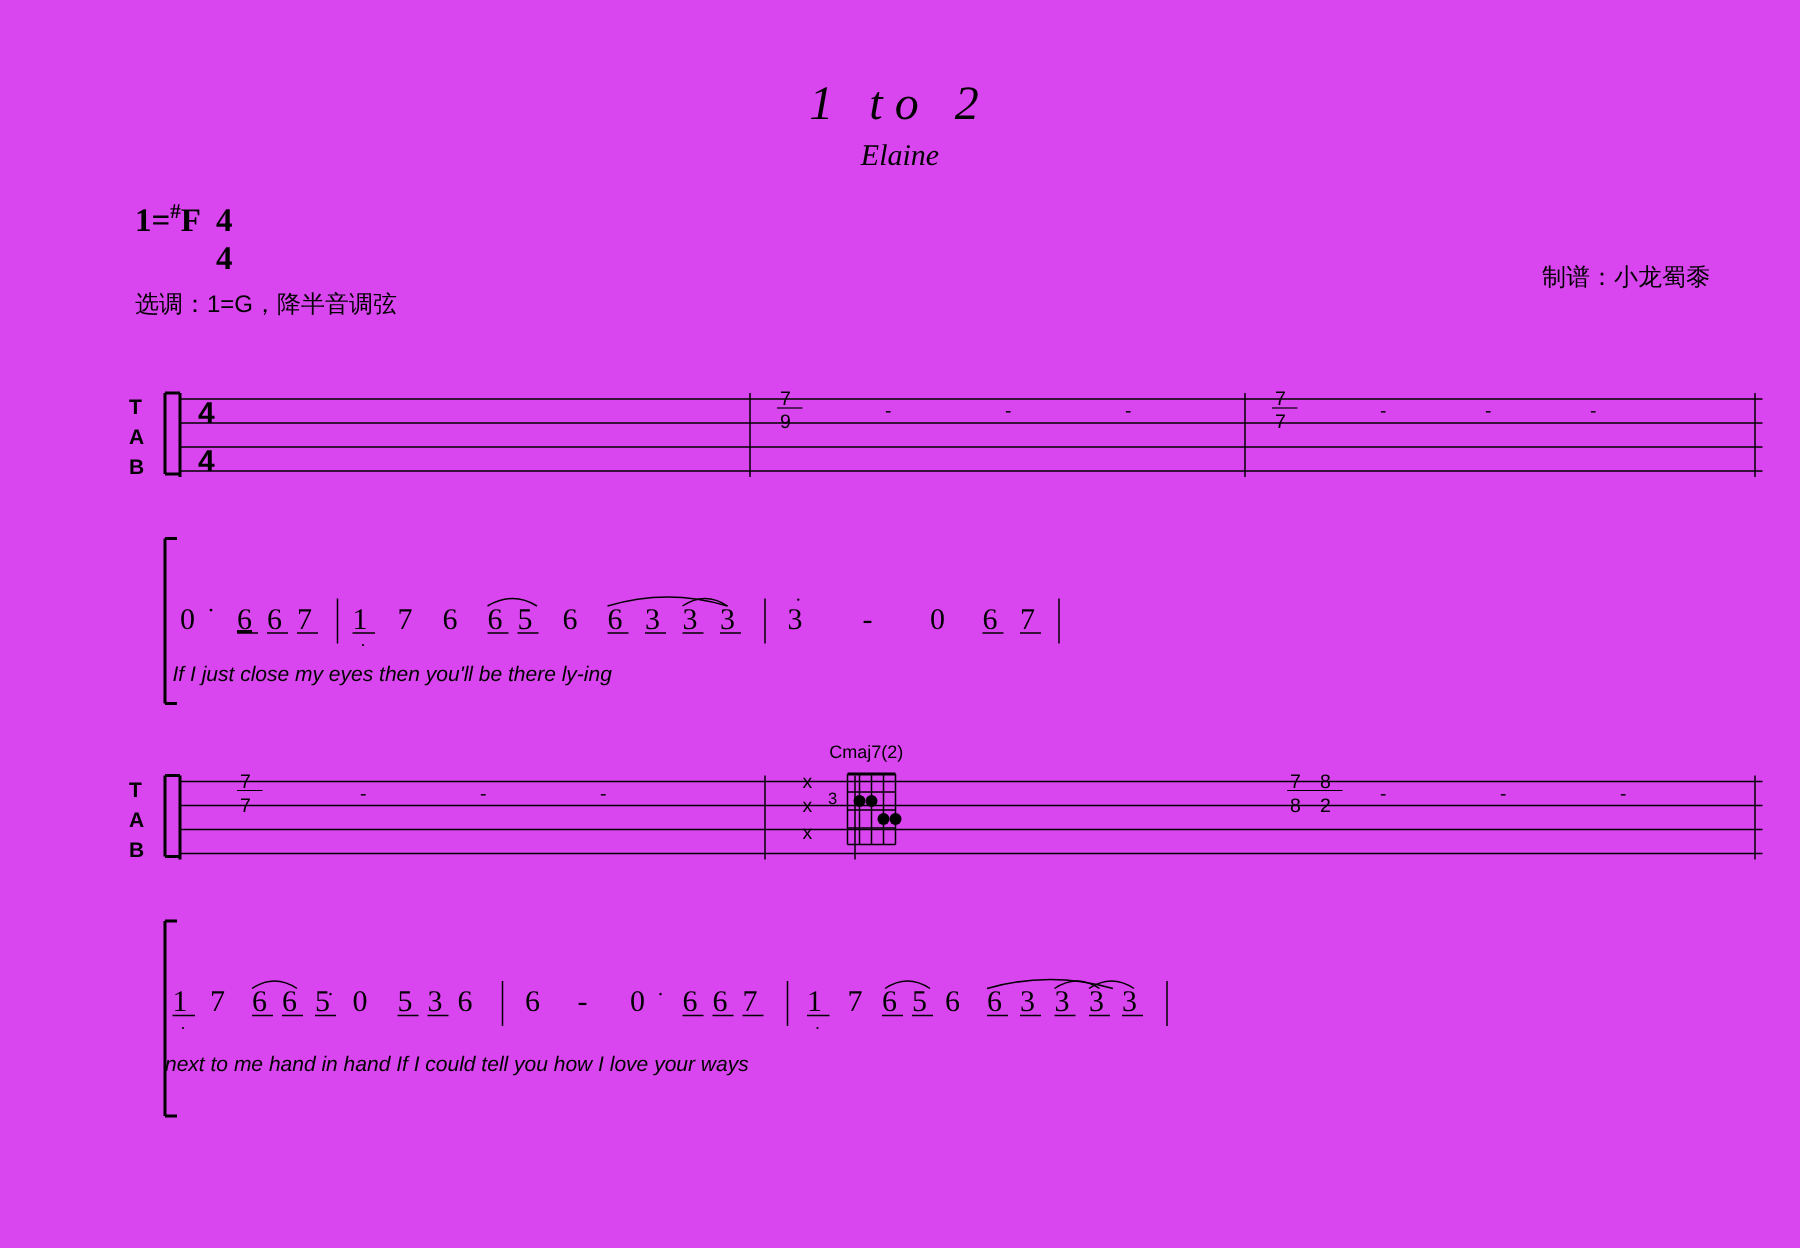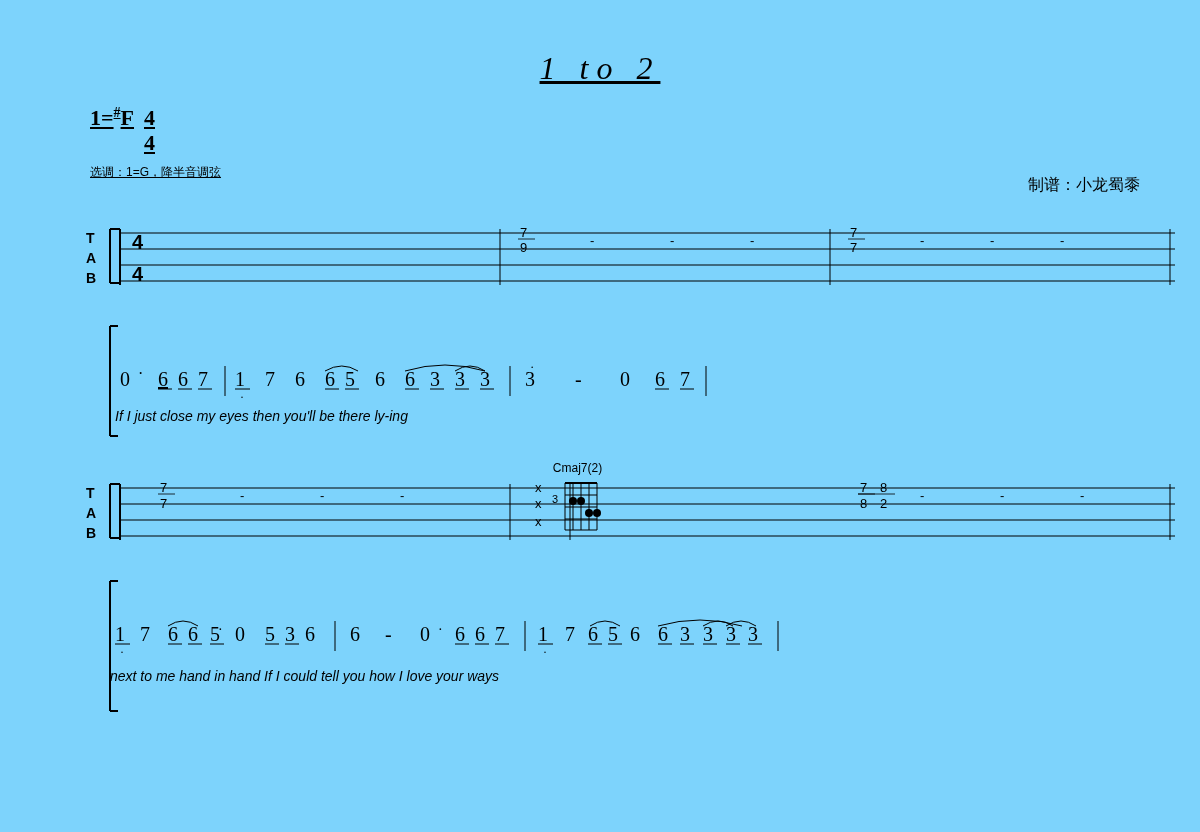--- a/index.html
+++ b/index.html
@@ -8,24 +8,23 @@
       font-family: 'Times New Roman', Times, serif;
       width: 1200px;
       min-height: 832px;
       position: relative;
       overflow: hidden;
     }
 
     .page {
       width: 1200px;
       min-height: 832px;
-      background: #7dd3fc;
+      background: #d946ef;
       position: relative;
       padding: 20px 60px;
-      text-decoration: underline;
     }
 
     
     .title-section {
       text-align: center;
       margin-bottom: 10px;
       margin-top: 30px;
     }
     .song-title {
       font-size: 32px;
@@ -51,34 +50,35 @@
     }
 
   </style>
 </head>
 <body>
 
 <div class="page">
 
   <div class="title-section">
     <div class="song-title">1  to  2</div>
+    <div class="song-artist">Elaine</div>
   </div>
 
   <div style="display:flex; align-items:flex-start; margin-top:18px; margin-left:30px; position:relative;">
     <div style="display:flex; align-items:flex-start; font-size:22px; font-weight:bold;">
       <span>1=</span>
         <sup style="font-size:14px; font-weight:bold;">#</sup>
         <span>F</span>
     </div>
     <div style="display:flex; flex-direction:column; align-items:center; font-size:22px; font-weight:bold; margin-left:10px; line-height:1.15;">
       <span>4</span>
       <span>4</span>
     </div>
   </div>
-  <div style="margin-left:30px; margin-top:8px; font-size:12px; font-family: Arial, sans-serif;">选调：1=G，降半音调弦</div>
+  <div style="margin-left:30px; margin-top:8px; font-size:16px; font-family: Arial, sans-serif;">选调：1=G，降半音调弦</div>
   <div class="composer" style="font-size:16px; font-family: Arial, sans-serif;">制谱：小龙蜀黍</div>
 
   <div style="margin-top:30px; position:relative;">
     <svg width="1100" height="90" viewBox="0 0 1100 90" style="margin-left:20px;">
 
       <line x1="30" y1="18" x2="30" y2="72" stroke="#000" stroke-width="2"></line>
       <line x1="30" y1="18" x2="40" y2="18" stroke="#000" stroke-width="2"></line>
       <line x1="30" y1="72" x2="40" y2="72" stroke="#000" stroke-width="2"></line>
 
       <text x="6" y="32" font-size="14" font-family="Arial" font-weight="bold">T</text>

